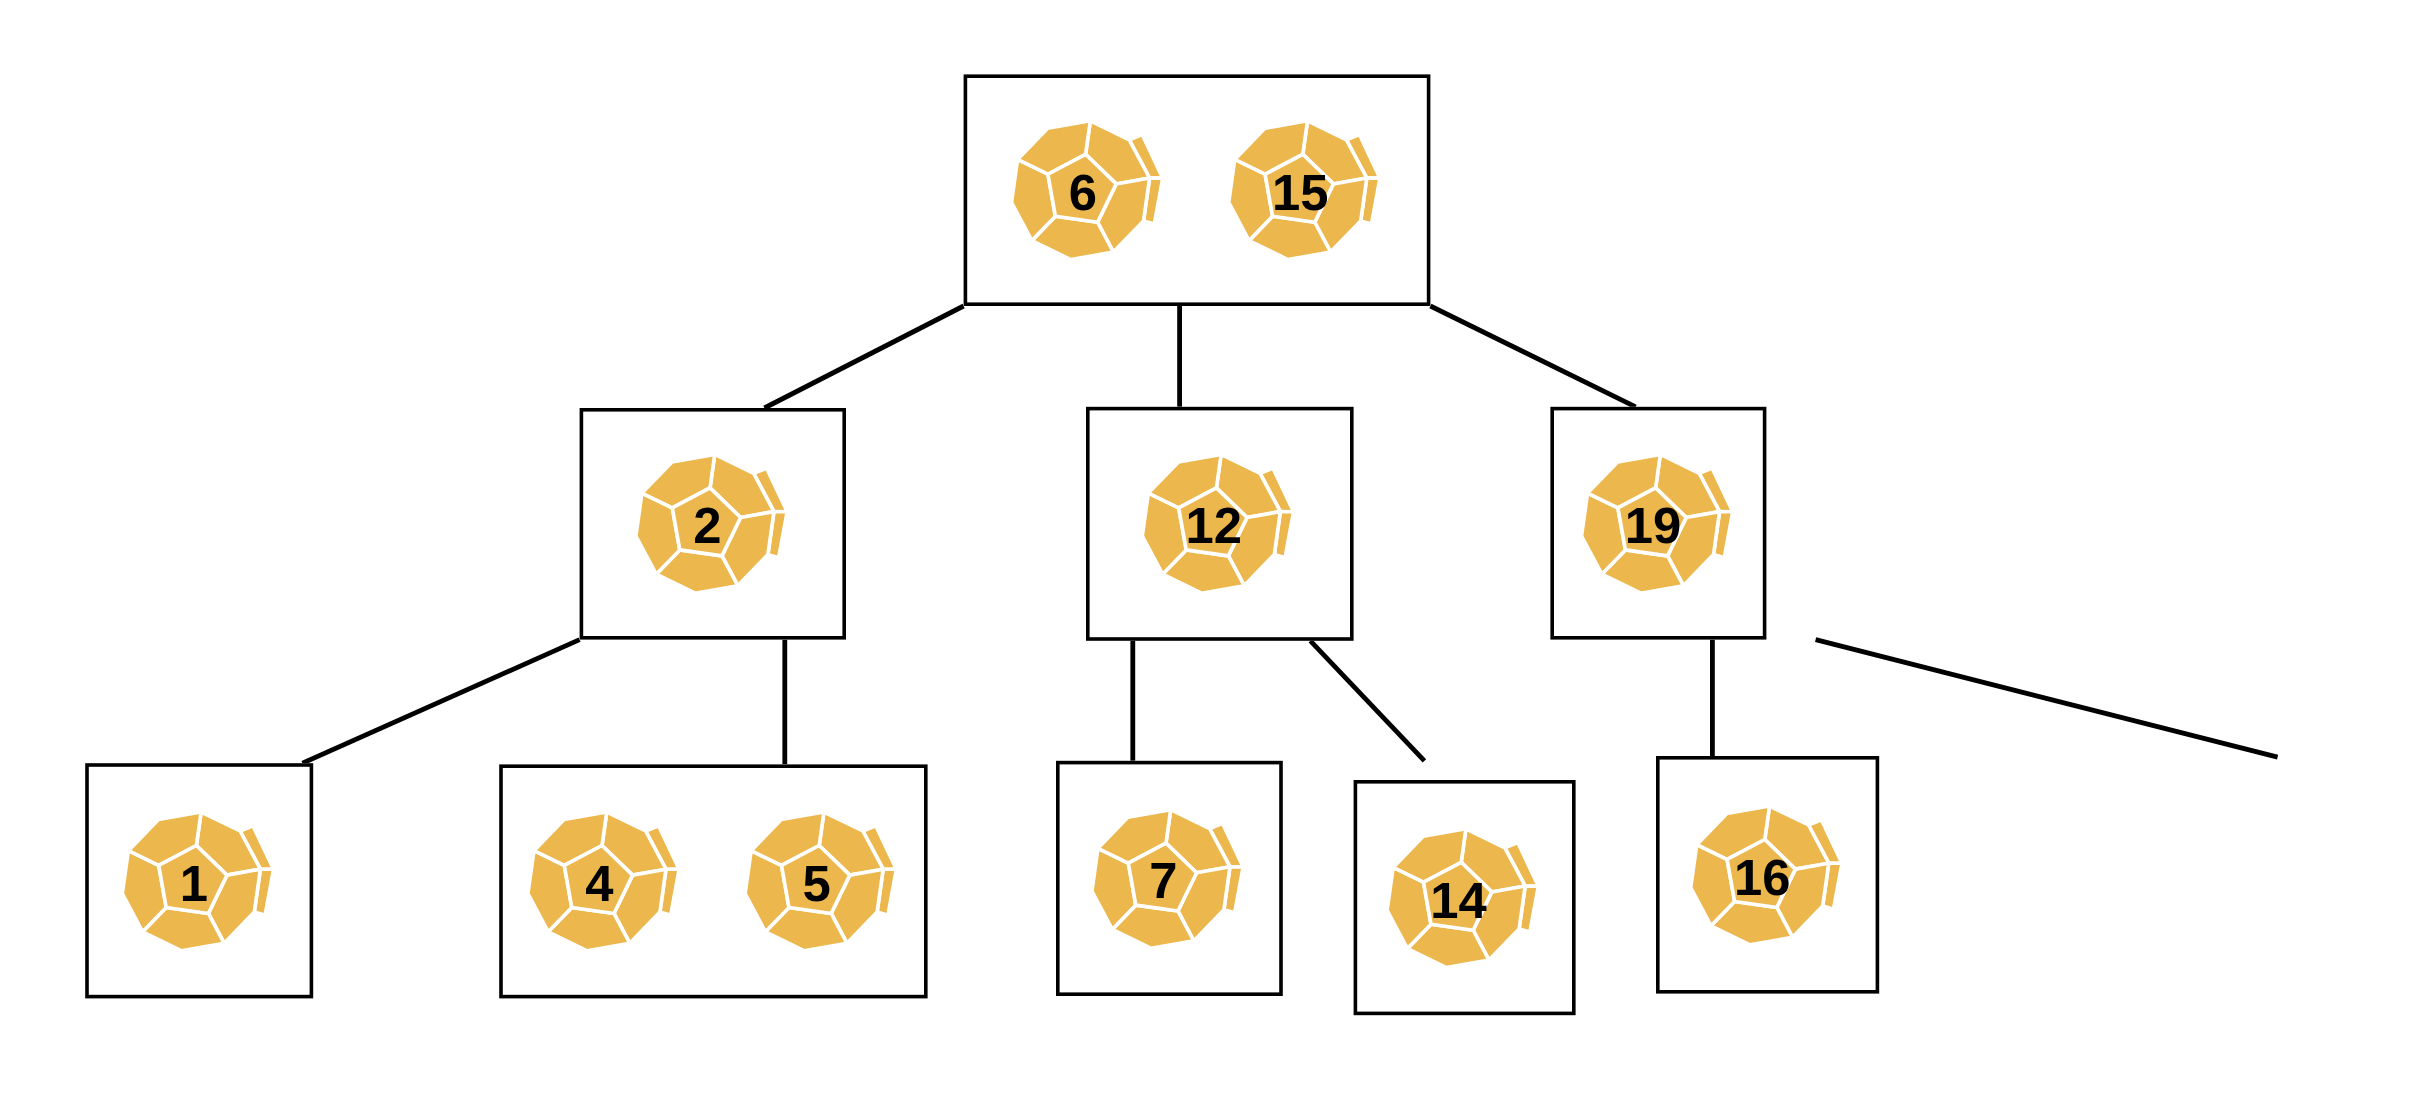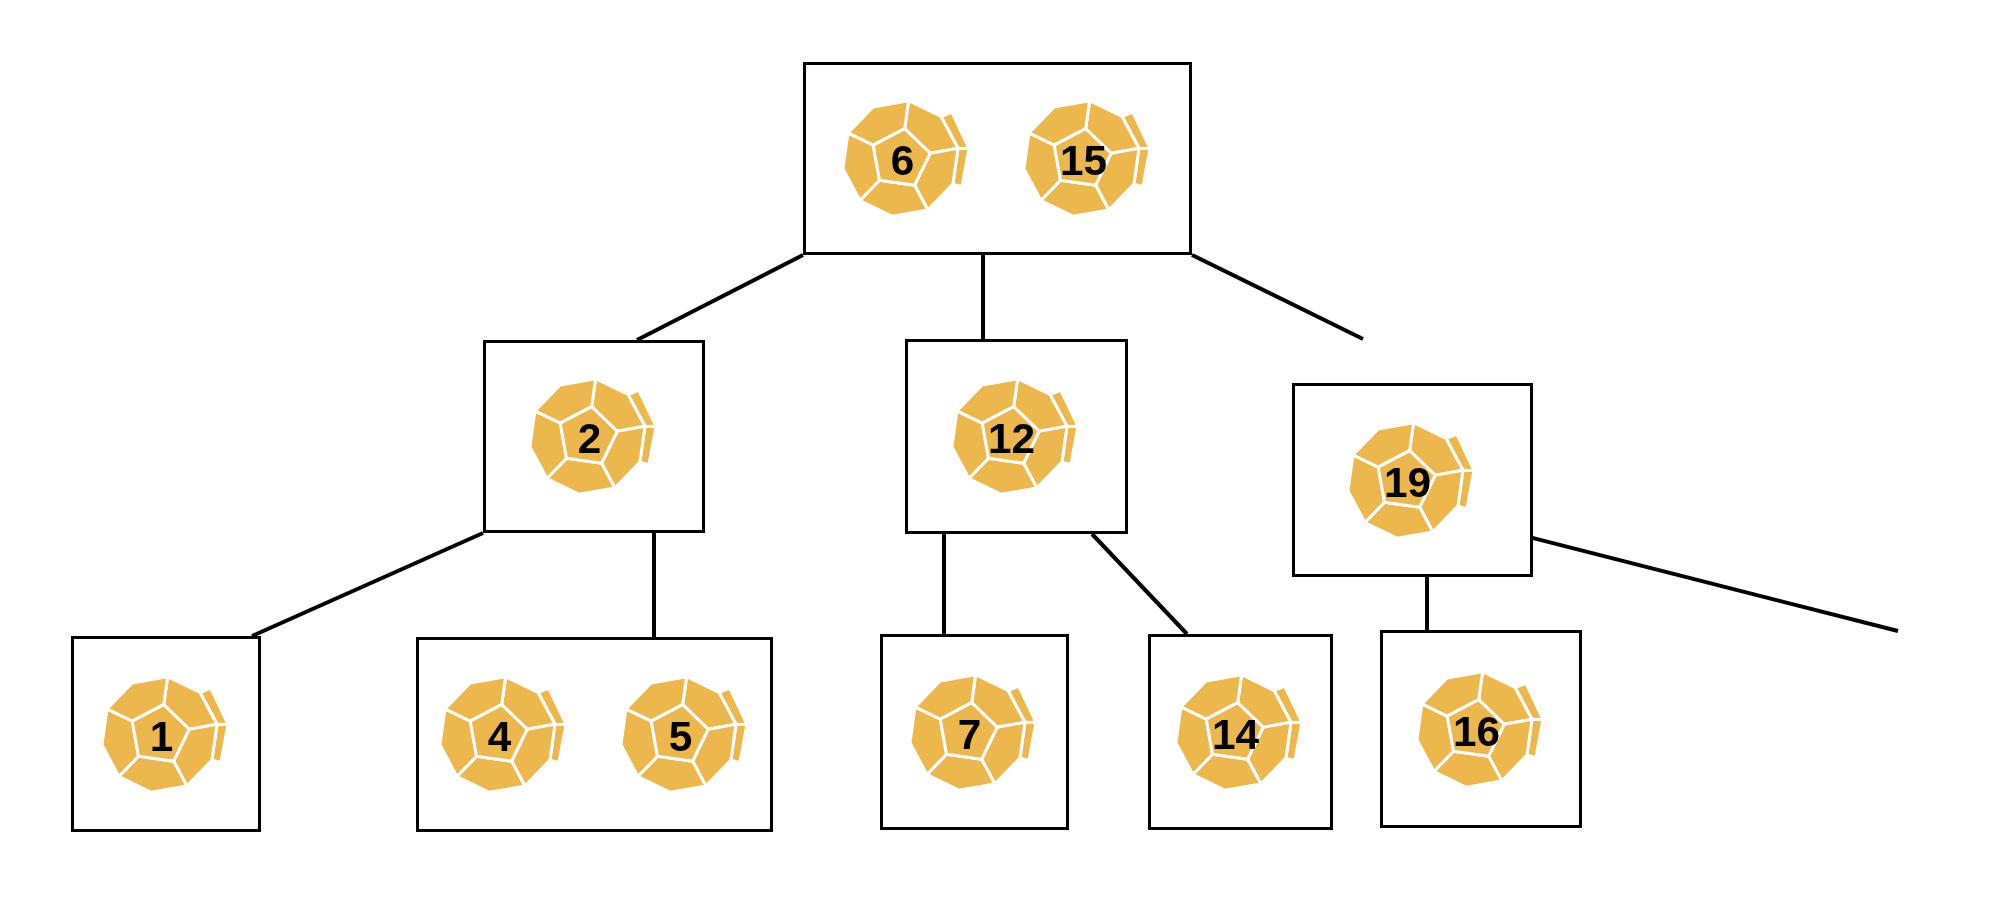--- a/index.html
+++ b/index.html
@@ -91,21 +91,21 @@
         <use href="#d12" xlink:href="#d12"></use>
         <text x="62" y="83" class="die-num">2</text>
       </svg>
     </div>
     <div class="node" style="left: 905px; top: 339px; width: 223px; height: 195px;">
       <svg viewBox="0 0 134 134" class="die">
         <use href="#d12" xlink:href="#d12"></use>
         <text x="62" y="83" class="die-num">12</text>
       </svg>
     </div>
-    <div class="node" style="left: 1292px; top: 339px; width: 241px; height: 194px; margin-top: 44px;">
+    <div class="node" style="left: 1292px; top: 339px; width: 180px; height: 194px;">
       <svg viewBox="0 0 134 134" class="die">
         <use href="#d12" xlink:href="#d12"></use>
         <text x="62" y="83" class="die-num">19</text>
       </svg>
     </div>
     <div class="node" style="left: 71px; top: 636px; width: 190px; height: 196px;">
       <svg viewBox="0 0 134 134" class="die">
         <use href="#d12" xlink:href="#d12"></use>
         <text x="62" y="83" class="die-num">1</text>
       </svg>
@@ -119,25 +119,25 @@
         <use href="#d12" xlink:href="#d12"></use>
         <text x="62" y="83" class="die-num">5</text>
       </svg>
     </div>
     <div class="node" style="left: 880px; top: 634px; width: 189px; height: 196px;">
       <svg viewBox="0 0 134 134" class="die">
         <use href="#d12" xlink:href="#d12"></use>
         <text x="62" y="83" class="die-num">7</text>
       </svg>
     </div>
-    <div class="node" style="left: 1128px; top: 634px; width: 185px; height: 196px; margin-left: 20px;">
+    <div class="node" style="left: 1128px; top: 650px; width: 185px; height: 196px;">
       <svg viewBox="0 0 134 134" class="die">
         <use href="#d12" xlink:href="#d12"></use>
         <text x="62" y="83" class="die-num">14</text>
       </svg>
     </div>
-    <div class="node" style="left: 1380px; top: 630px; width: 202px; height: 198px;">
+    <div class="node" style="left: 1380px; top: 630px; width: 186px; height: 198px;">
       <svg viewBox="0 0 134 134" class="die">
         <use href="#d12" xlink:href="#d12"></use>
         <text x="62" y="83" class="die-num">16</text>
       </svg>
     </div>
   </div>
 
 </body></html>

